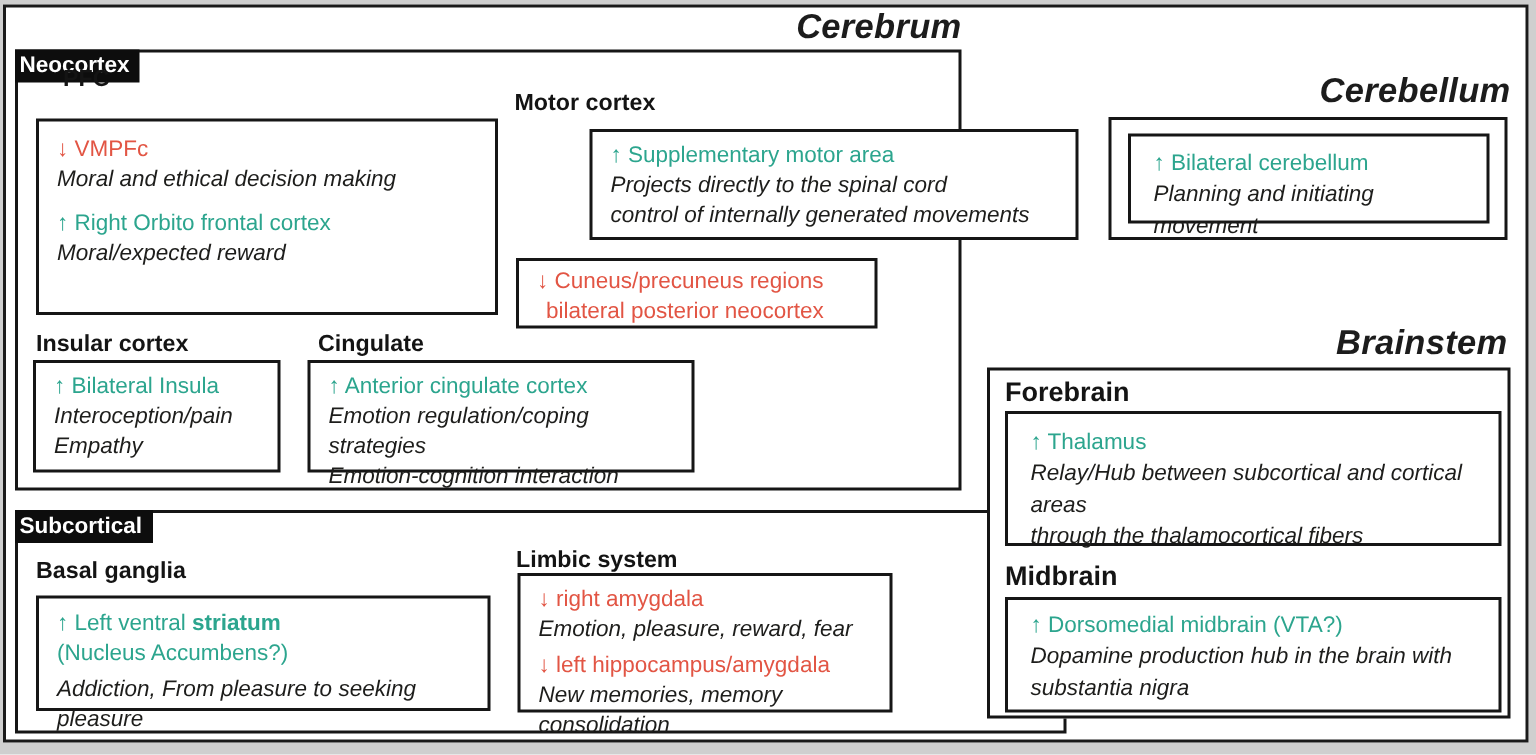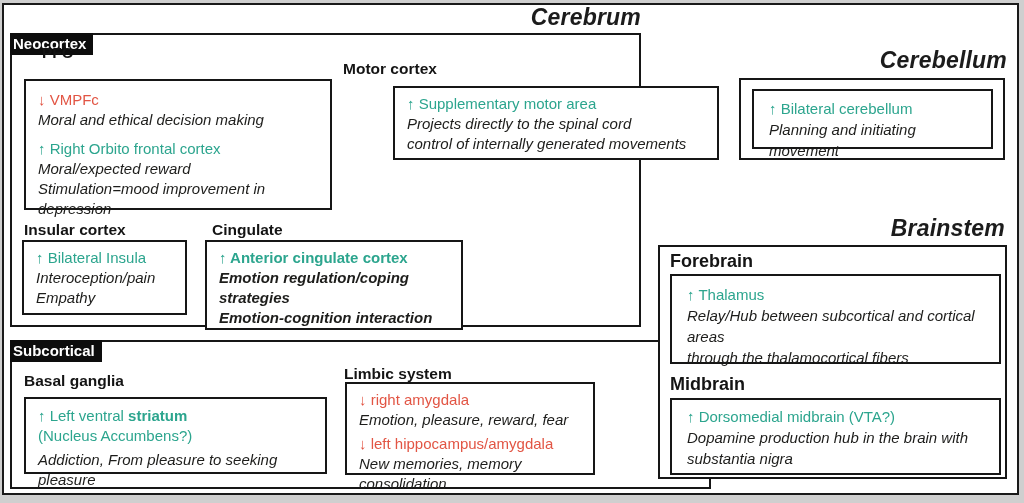--- a/index.html
+++ b/index.html
@@ -55,44 +55,49 @@
     <div class="tag">Neocortex</div>
 
     <div class="sec-h" style="left:30px; top:9px;">PFC</div>
     <div class="box" style="left:12px; top:44px; width:308px; height:131px;">
       <div class="lines">
         <div class="down">↓ VMPFc</div>
         <div class="it">Moral and ethical decision making</div>
         <div class="gap-md"></div>
         <div class="up">↑ Right Orbito frontal cortex</div>
         <div class="it">Moral/expected reward</div>
-        <div class="it">Stimulation=mood improvement in depression</div>
       </div>
     </div>
 
     <div class="sec-h" style="left:331px; top:25px;">Motor cortex</div>
     <div class="box" style="left:333px; top:51px; width:326px; height:74px;margin-left:48px;">
       <div class="lines" style="padding-top:6px;">
         <div class="up">↑ Supplementary motor area</div>
         <div class="it">Projects directly to the spinal cord</div>
         <div class="it">control of internally generated movements</div>
+      </div>
+    </div>
+    <div class="box" style="left:332px; top:137px; width:241px; height:47px;">
+      <div class="lines" style="padding-top:4px;">
+        <div class="down">↓ Cuneus/precuneus regions</div>
+        <div class="down ind">bilateral posterior neocortex</div>
       </div>
     </div>
 
     <div class="sec-h" style="left:12px; top:186px;">Insular cortex</div>
     <div class="box" style="left:10px; top:205px; width:165px; height:75px;">
       <div class="lines" style="padding-top:6px;">
         <div class="up">↑ Bilateral Insula</div>
         <div class="it">Interoception/pain</div>
         <div class="it">Empathy</div>
       </div>
     </div>
 
     <div class="sec-h" style="left:200px; top:186px;">Cingulate</div>
-    <div class="box" style="left:193px; top:205px; width:258px; height:90px;font-weight:bold;">
+    <div class="box" style="left:193px; top:205px; width:258px; height:75px;">
       <div class="lines" style="padding-top:6px;">
         <div class="up">↑ Anterior cingulate cortex</div>
         <div class="it">Emotion regulation/coping strategies</div>
         <div class="it">Emotion-cognition interaction</div>
       </div>
     </div>
   </div>
 
   <div class="box" style="left:10px; top:340px; width:701px; height:149px;">
     <div class="tag">Subcortical</div>

